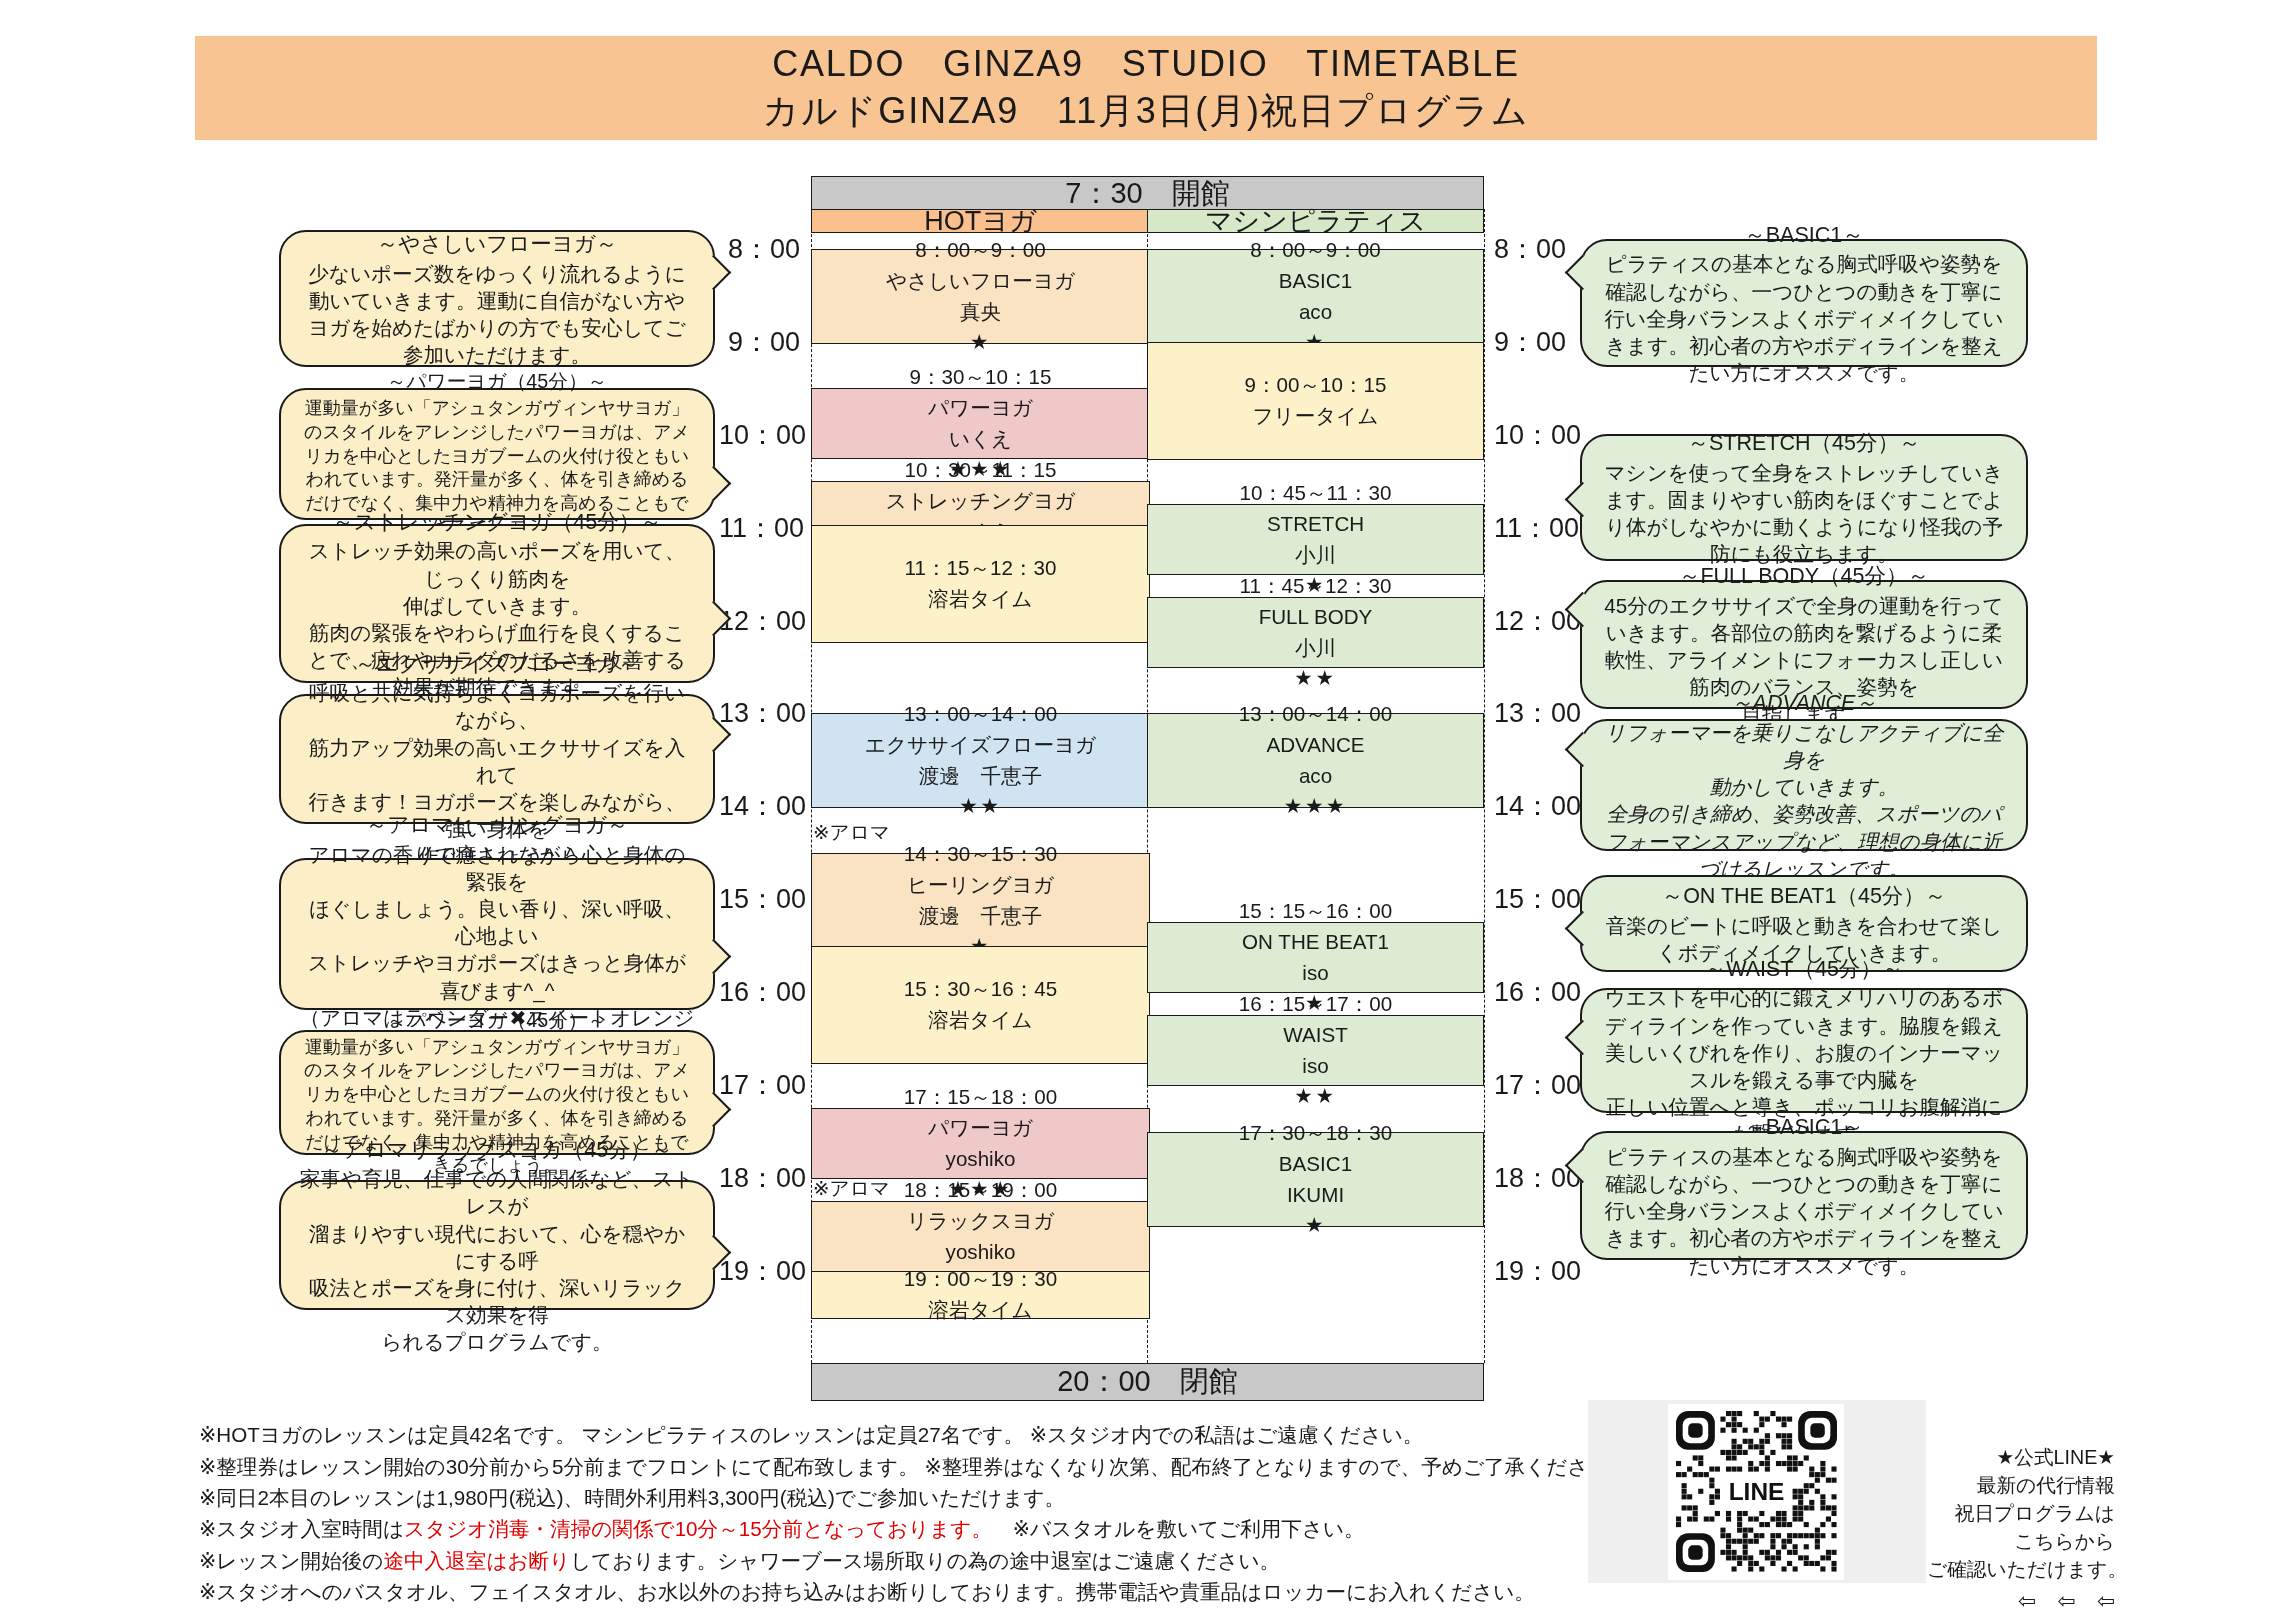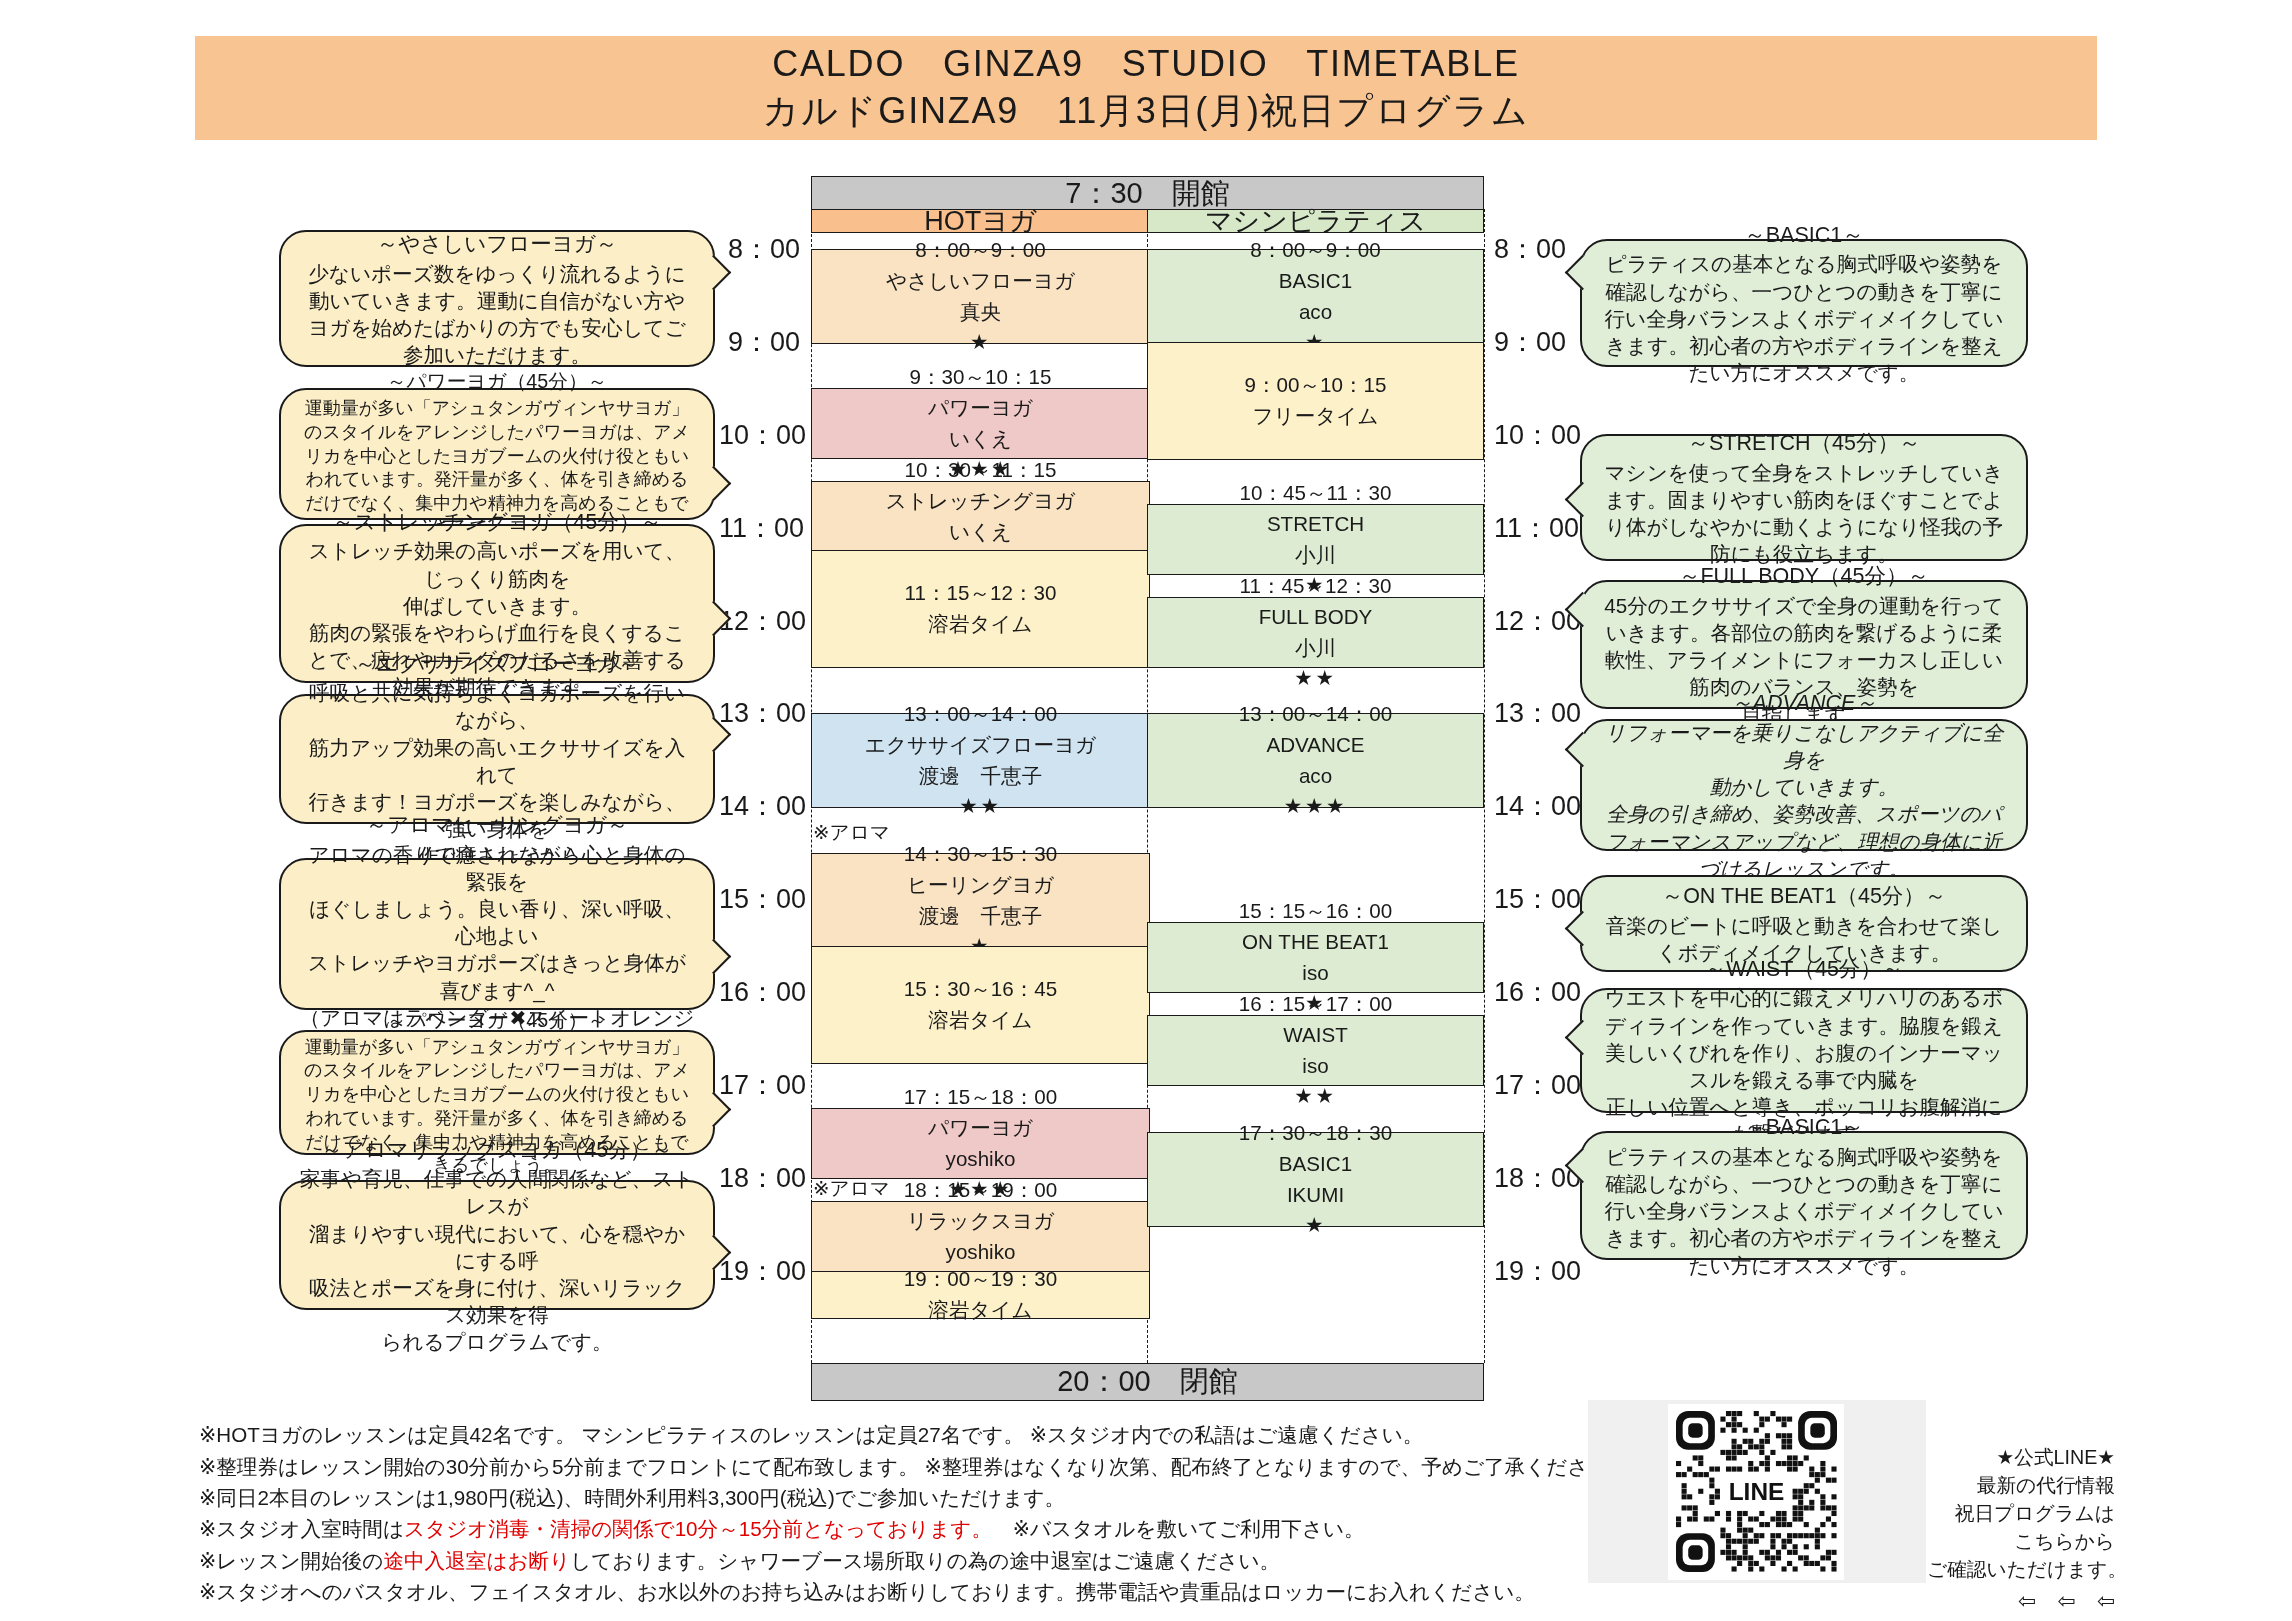--- a/index.html
+++ b/index.html
@@ -80,21 +80,21 @@
         <div class="c-name">パワーヨガ</div>
         <div class="c-inst">いくえ</div>
         <div class="c-stars">★★★</div>
       </div>
       <div class="abs cell" style="left: 811px; width: 339px; top: 481px; height: 71px; background: rgb(250, 227, 195);">
         <div class="c-time">10：30～11：15</div>
         <div class="c-name">ストレッチングヨガ</div>
         <div class="c-inst">いくえ</div>
         <div class="c-stars">★</div>
       </div>
-      <div class="abs cell" style="left: 811px; width: 339px; top: 550px; height: 118px; background: rgb(253, 241, 202);">
+      <div class="abs cell" style="left: 811px; width: 339px; top: 525px; height: 118px; background: rgb(253, 241, 202);">
         <div class="c-time">11：15～12：30</div>
         <div class="c-name">溶岩タイム</div>
       </div>
       <div class="abs cell" style="left: 811px; width: 339px; top: 713px; height: 95px; background: rgb(207, 227, 241);">
         <div class="c-time">13：00～14：00</div>
         <div class="c-name">エクササイズフローヨガ</div>
         <div class="c-inst">渡邊　千恵子</div>
         <div class="c-stars">★★</div>
       </div>
       <div class="abs cell" style="left: 811px; width: 339px; top: 853px; height: 95px; background: rgb(250, 227, 195);">

